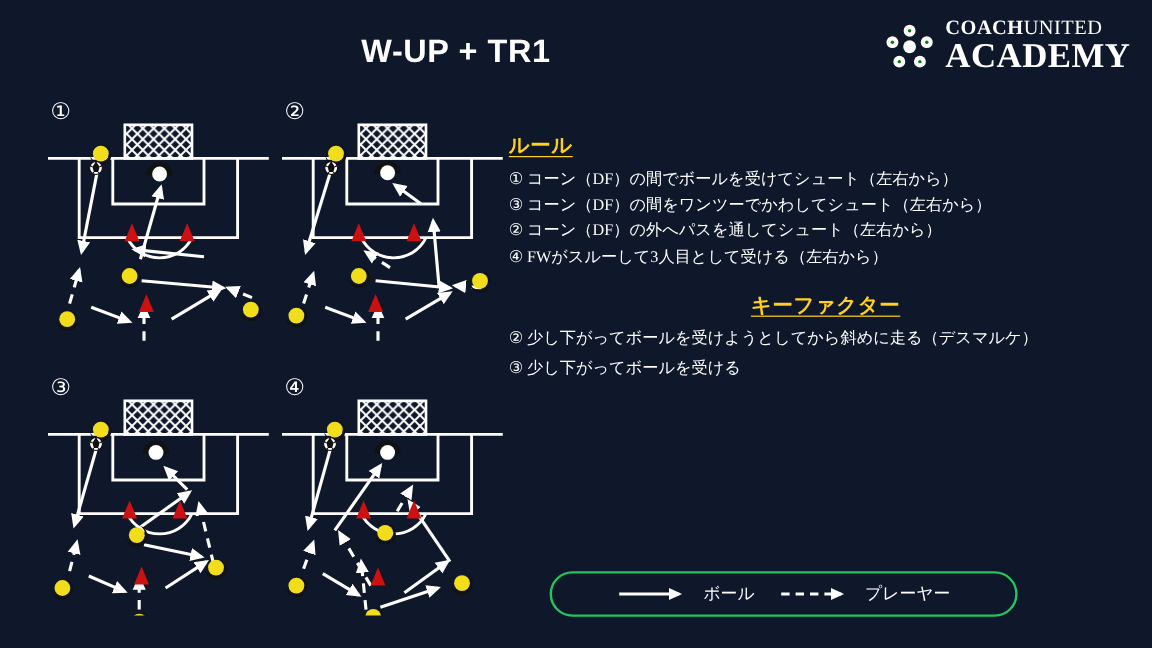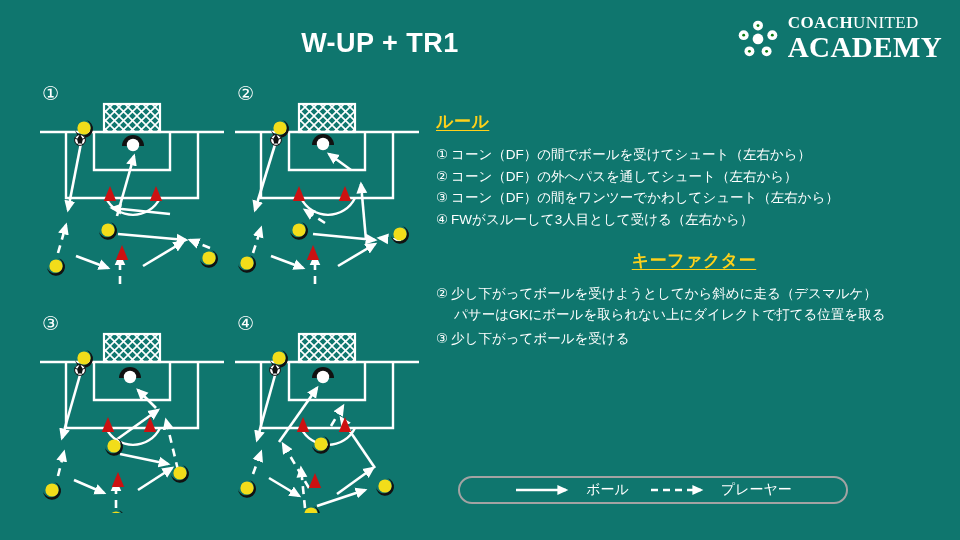--- a/index.html
+++ b/index.html
@@ -5,21 +5,21 @@
 <style>
   html, body {
     margin: 0;
     padding: 0;
     background: #0a7a0a;
   }
   #root {
     position: relative;
     width: 960px;
     height: 540px;
-    background: #0f766e;
+    background: #0f172a;
     overflow: hidden;
     font-family: "Liberation Sans", "DejaVu Sans", sans-serif;
     -webkit-font-smoothing: antialiased;
   }
 
   
   #slide-title {
     position: absolute;
     left: 0;
     top: 28px;
@@ -78,24 +78,24 @@
     left: 424px;
     top: 110px;
     width: 528px;
   }
   .sec-head {
     color: #ffd11a;
     font-size: 17px;
     font-weight: bold;
     text-decoration: underline;
     text-underline-offset: 3px;
-    margin: 0 0 6px 12px;
+    margin: 0 0 6px 0;
     letter-spacing: 0.5px;
   }
-  ul.items { list-style: none; margin: 12px; padding: 0; }
+  ul.items { list-style: none; margin: 0; padding: 0; font-family: Liberation Serif, serif; }
   ul.items li {
     color: #ffffff;
     font-size: 13.5px;
     line-height: 1.52;
     margin-bottom: 1px;
     white-space: nowrap;
   }
   ul.items li .num { margin-right: 3px; }
   .sub {
     display: block;
@@ -104,22 +104,22 @@
   }
   #kf-head { margin-top: 19px; text-align: center; }
   #kf-list li { margin-bottom: 4px; }
 
   
   #legend {
     position: absolute;
     left: 458px;
     top: 476px;
     width: 390px;
-    height: 28px;
-    border: 2px solid #a3a3a3;
+    height: 38px;
+    border: 2px solid #22c55e;
     border-radius: 19px;
     display: flex;
     align-items: center;
     justify-content: center;
     gap: 20px;
     box-sizing: border-box;
   }
   #legend .entry { display: flex; align-items: center; gap: 10px; }
   #legend .lbl { color: #ffffff; font-size: 14px; white-space: nowrap; }
   #legend svg { display: block; }
@@ -321,35 +321,34 @@
   </div>
 
   <div id="text-col">
 
     <div class="sec-head">ルール</div>
     <ul class="items" id="rules-list">
       <li>
         <span class="num">①</span><span>コーン（DF）の間でボールを受けてシュート（左右から）</span>
       </li>
       <li>
+        <span class="num">③</span><span>コーン（DF）の間をワンツーでかわしてシュート（左右から）</span>
+      </li>
+      <li>
         <span class="num">②</span><span>コーン（DF）の外へパスを通してシュート（左右から）</span>
-      </li>
-      <li>
-        <span class="num">③</span><span>コーン（DF）の間をワンツーでかわしてシュート（左右から）</span>
       </li>
       <li>
         <span class="num">④</span><span>FWがスルーして3人目として受ける（左右から）</span>
       </li>
     </ul>
 
     <div class="sec-head" id="kf-head">キーファクター</div>
     <ul class="items" id="kf-list">
       <li>
         <span class="num">②</span><span>少し下がってボールを受けようとしてから斜めに走る（デスマルケ）</span>
-        <span class="sub">パサーはGKにボールを取られない上にダイレクトで打てる位置を取る</span>
       </li>
       <li>
         <span class="num">③</span><span>少し下がってボールを受ける</span>
       </li>
     </ul>
   </div>
 
   <div id="legend">
     <div class="entry">
       <svg width="62" height="14" viewBox="0 0 62 14">

